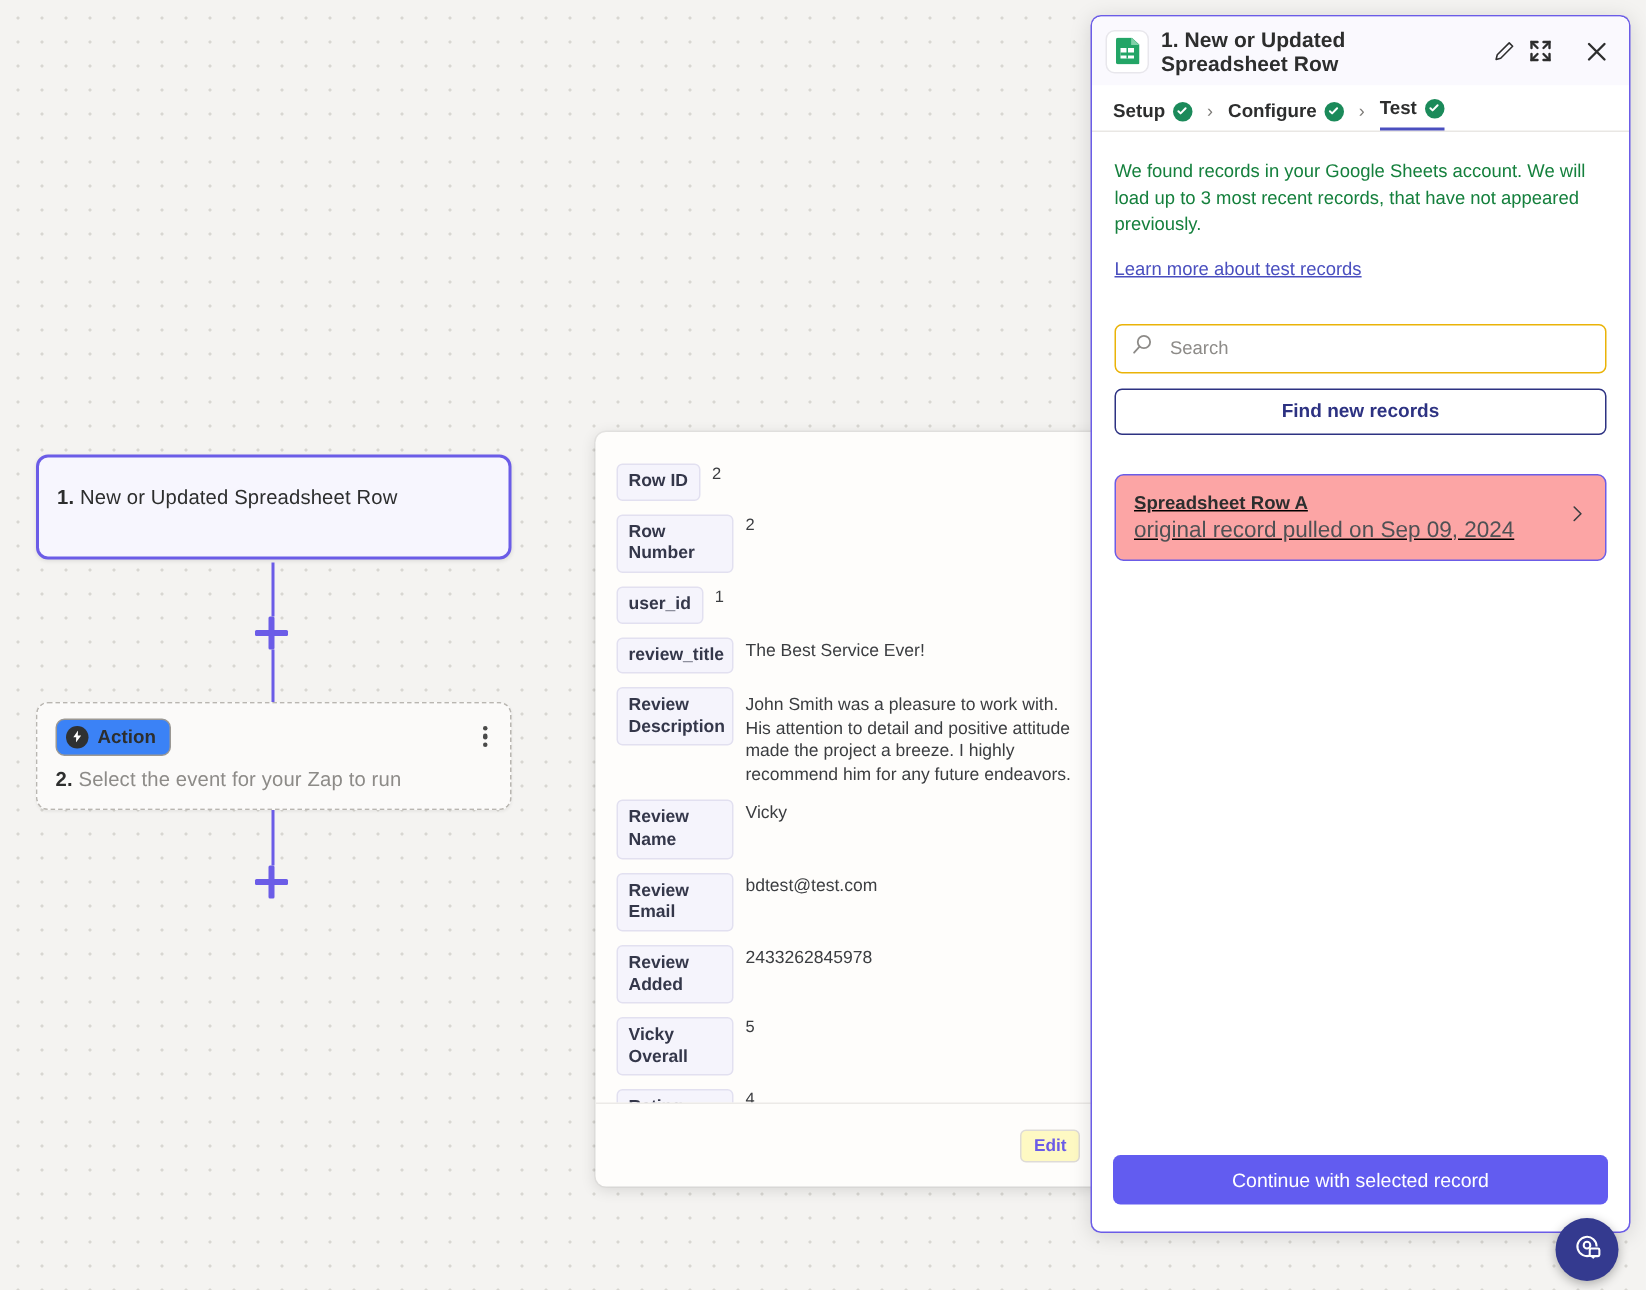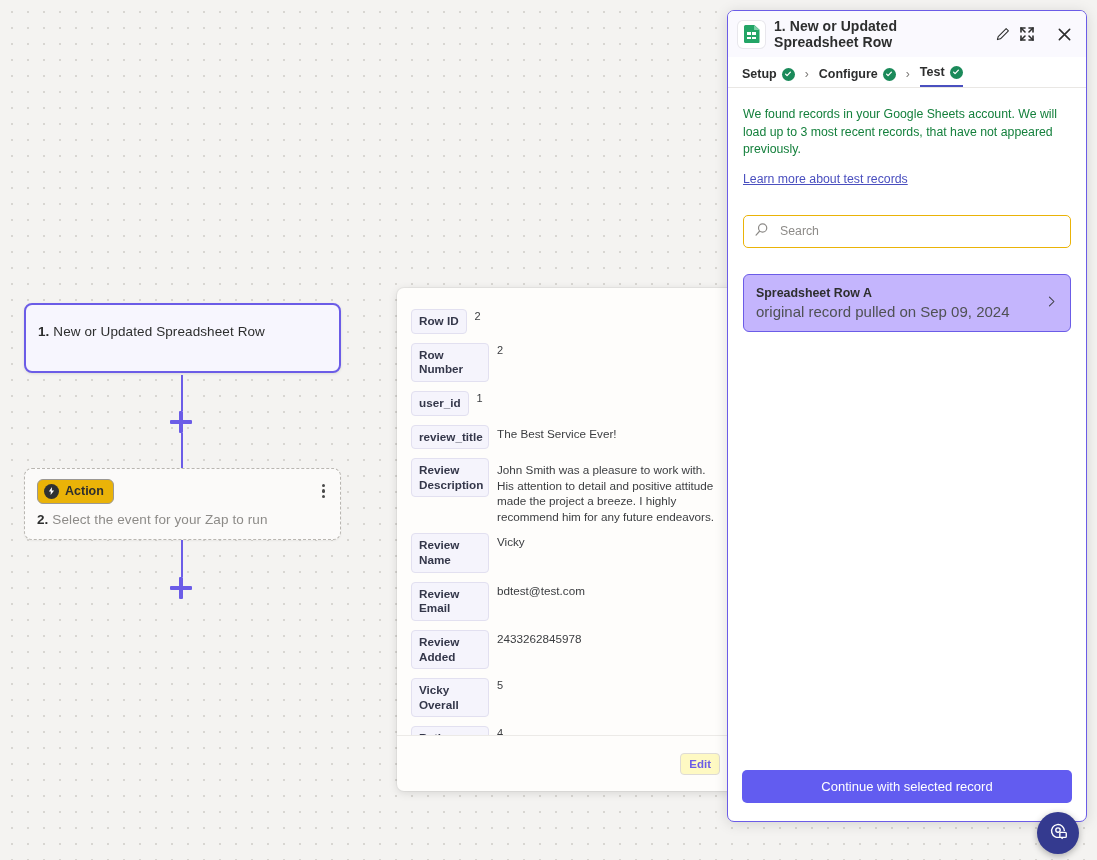--- a/index.html
+++ b/index.html
@@ -100,21 +100,21 @@
   }
   .bolt-badge .ring {
     width: 15px; height: 15px; border-radius: 50%;
     border: 1.4px solid #2f3132;
     display:flex; align-items:center; justify-content:center;
   }
   .bolt-badge .ring svg { display:block; }
 
   .action-chip {
     display:flex; gap:6px;
-    background:#eab308;
+    background:#3b82f6;
     border:1px solid #9b9894;
     border-radius:6px;
     padding:4px 9px 4px 6px;
     font-size:12.5px; font-weight:bold; color:#2d2e2e;
   }
   .action-chip .dot {
     width:15px;height:15px;border-radius:50%;background:#2f3132;
     display:flex;align-items:center;justify-content:center;flex:0 0 auto;
   }
 
@@ -262,24 +262,25 @@
     border-radius:5px;
     color:#2d3282; font-size:12.7px; font-weight:bold;
     font-family:"Liberation Sans", sans-serif;
     cursor:pointer;
   }
 
   #record-card {
     margin-top:26px;
     border:1.6px solid #6b5ce7;
     border-radius:6px;
-    background:#c4b5fd;
+    background:#fca5a5;
     padding:11px 12px;
     display:flex; align-items:center;
     cursor:pointer;
+    text-decoration:underline;
   }
   #record-card .rc-text { flex:1 1 auto; }
   .rc-title { font-size:12.4px; font-weight:bold; color:#2d2e2e; }
   .rc-sub { font-size:15px; color:#4f5154; margin-top:3px; }
 
   #panel-footer {
     flex:0 0 auto; padding:0 14px 18px 14px;
   }
   #continue-btn {
     width:100%; height:33px;
@@ -453,20 +454,21 @@
       <div id="search-box">
         <span>
           <svg width="15" height="15" viewBox="0 0 16 16">
               <circle cx="9.2" cy="6.4" r="4.4" fill="none" stroke="#8d8b88" stroke-width="1.3"></circle>
               <path d="M5.9 9.9L2.2 14" stroke="#8d8b88" stroke-width="1.3" stroke-linecap="round"></path>
             </svg>
         </span>
         <input id="search-input" placeholder="Search" style="">
       </div>
 
+      <button id="find-btn">Find new records</button>
 
       <div id="record-card">
         <div class="rc-text">
           <div class="rc-title">Spreadsheet Row A</div>
           <div class="rc-sub">original record pulled on Sep 09, 2024</div>
         </div>
         <span>
           <svg width="13" height="13" viewBox="0 0 16 16">
               <path d="M5.5 2.5L11 8l-5.5 5.5" fill="none" stroke="#3b3d40" stroke-width="1.3" stroke-linecap="round" stroke-linejoin="round"></path>
             </svg>

